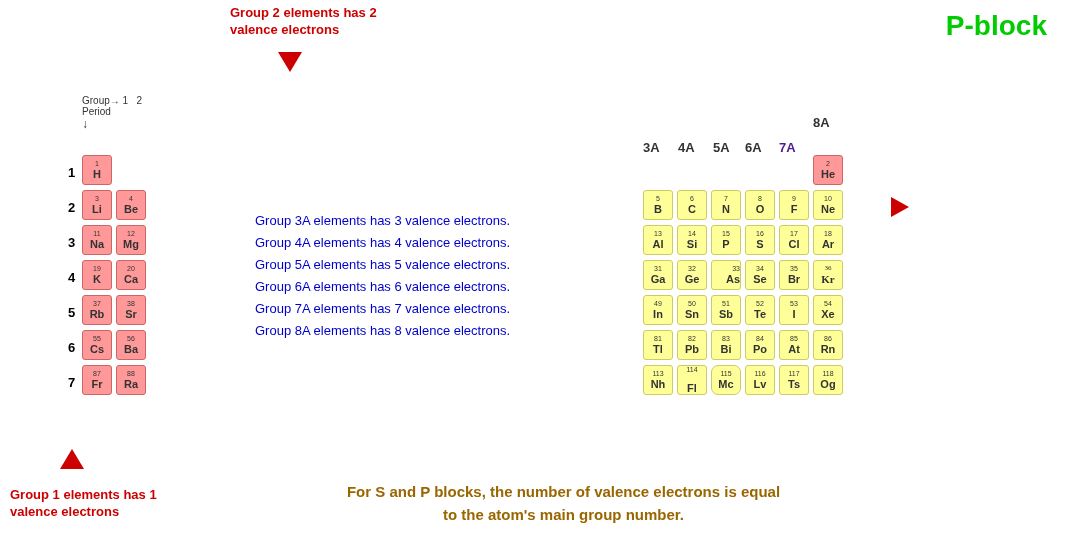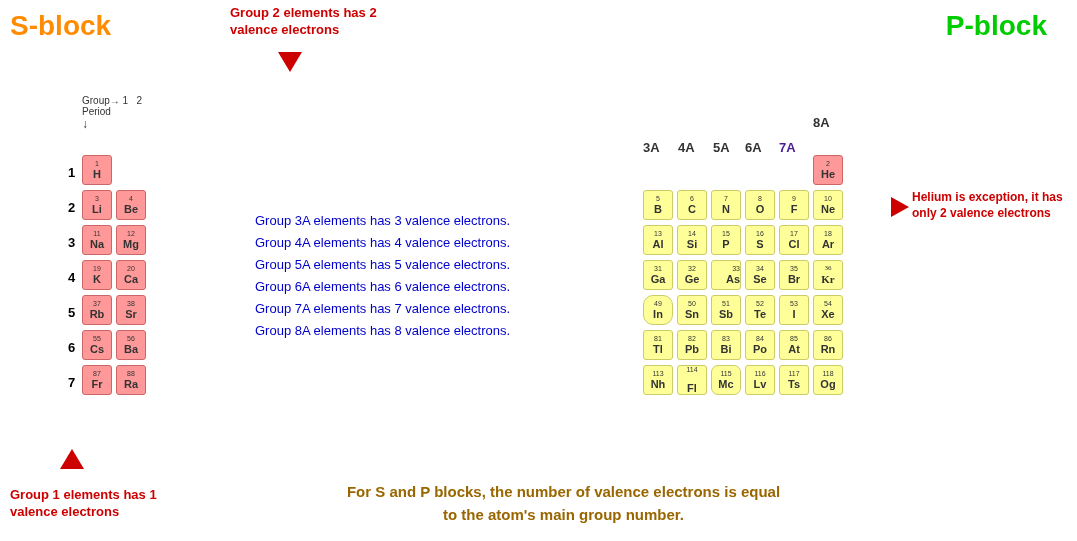--- a/index.html
+++ b/index.html
@@ -161,21 +161,20 @@
       font-weight: bold;
       text-align: center;
       line-height: 1.5;
     }
   </style>
 </head>
 <body>
 
 <div class="page">
 
-  <div class="s-block-label">S-block</div>
 
   <div class="p-block-label">P-block</div>
 
   <div class="group2-annotation">
     <span>Group 2 elements has 2</span><br>
     <span>valence electrons</span>
   </div>
   <div class="arrow-down-red"></div>
 
   <div style="position:absolute; top:95px; left:82px; font-size:10px; color:#333;">
@@ -332,21 +331,21 @@
   </div>
   <div class="elem p-elem" style="left:779px;top:260px;">
     <span class="elem-num">35</span>
     <span class="elem-sym">Br</span>
   </div>
   <div class="elem p-elem" style="left:813px;top:260px;font-family:Liberation Serif, serif;">
     <span class="elem-num">36</span>
     <span class="elem-sym">Kr</span>
   </div>
 
-  <div class="elem p-elem" style="left:643px;top:295px;border-radius:10px;">
+  <div class="elem p-elem" style="left:643px;top:295px;">
     <span class="elem-num">49</span>
     <span class="elem-sym">In</span>
   </div>
   <div class="elem p-elem" style="left:677px;top:295px;">
     <span class="elem-num">50</span>
     <span class="elem-sym">Sn</span>
   </div>
   <div class="elem p-elem" style="left:711px;top:295px;">
     <span class="elem-num">51</span>
     <span class="elem-sym">Sb</span>
@@ -418,24 +417,20 @@
     <div>Group 3A elements has 3 valence electrons.</div>
     <div>Group 4A elements has 4 valence electrons.</div>
     <div>Group 5A elements has 5 valence electrons.</div>
     <div>Group 6A elements has 6 valence electrons.</div>
     <div>Group 7A elements has 7 valence electrons.</div>
     <div>Group 8A elements has 8 valence electrons.</div>
   </div>
 
   <div class="he-arrow"></div>
 
-  <div class="he-annotation">
-    <span>Helium is exception, it has</span><br>
-    <span>only 2 valence electrons</span>
-  </div>
 
   <div class="arrow-up-red"></div>
 
   <div class="group1-annotation">
     <span>Group 1 elements has 1</span><br>
     <span>valence electrons</span>
   </div>
 
   <div class="bottom-text">
     <span>For S and P blocks, the number of valence electrons is equal</span><br>

